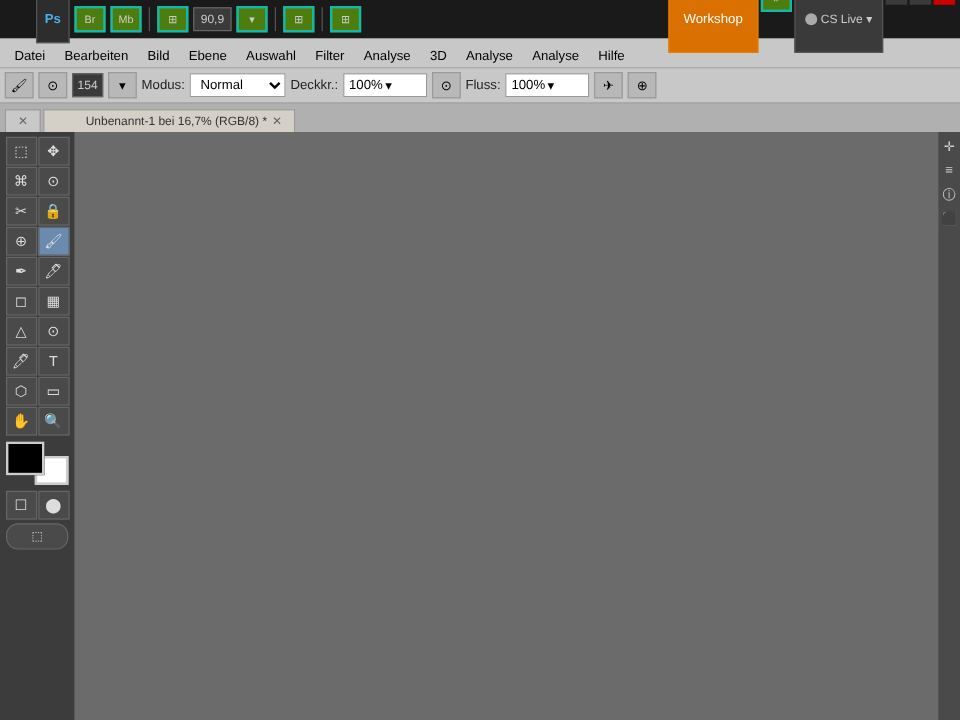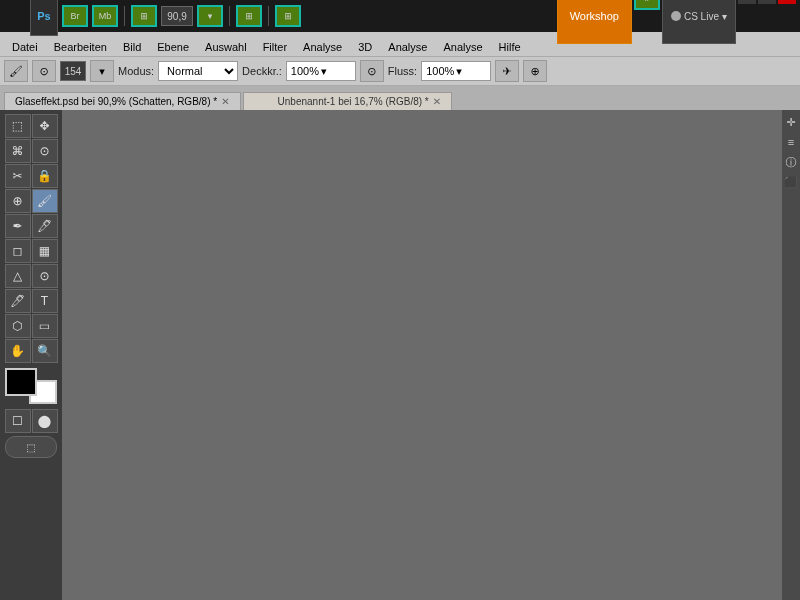--- a/index.html
+++ b/index.html
@@ -368,21 +368,20 @@
   <div class="opt-percent-input" style="display:flex;align-items:center;border:1px solid #999;background:#fff;padding:0 4px;height:20px;font-size:11px;">
     <span>100%</span>
     <span style="margin-left:2px;">▾</span>
   </div>
   <div class="opt-btn">✈</div>
   <div class="opt-btn">⊕</div>
 </div>
 
 <div id="tabsbar">
   <div class="doc-tab active">
-    <span style="font-size:10px;">Glaseffekt.psd bei 90,9% (Schatten, RGB/8) *</span>
     <span class="doc-tab-close">✕</span>
   </div>
   <div class="doc-tab">
     <span style="font-size:10px;padding-left:24px;">Unbenannt-1 bei 16,7% (RGB/8) *</span>
     <span class="doc-tab-close">✕</span>
   </div>
 </div>
 
 <div id="main">
 

